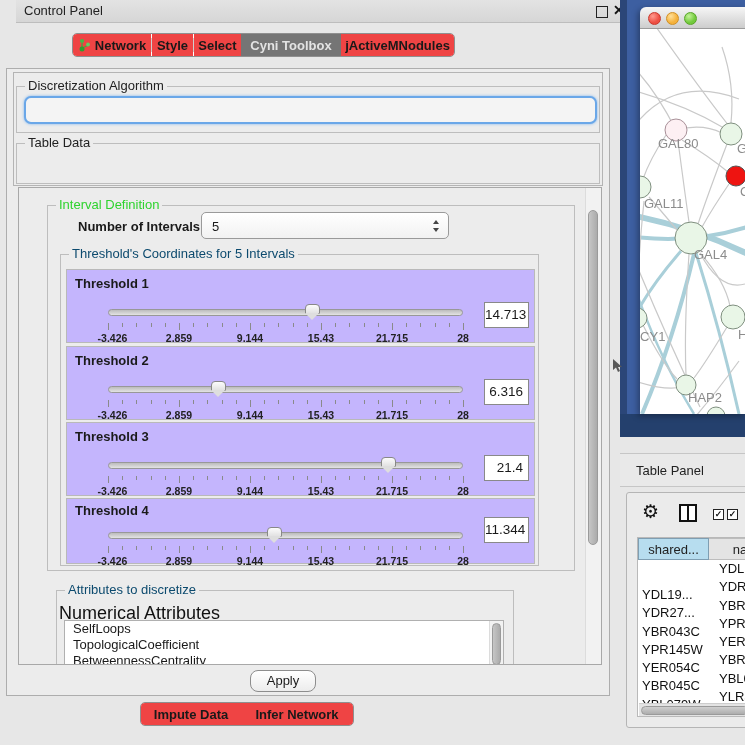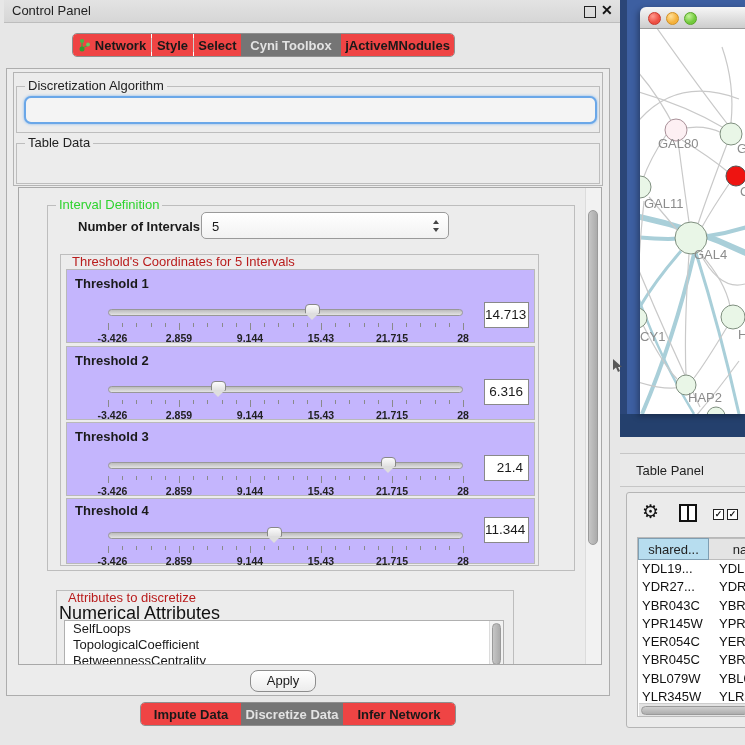--- a/index.html
+++ b/index.html
@@ -1,38 +1,38 @@
 <!DOCTYPE html>
 <html><head>
 <meta charset="utf-8">
 <style>
   html,body{margin:0;padding:0;background:#e7e7e7;}
   #root{position:relative;width:745px;height:745px;overflow:hidden;
         font-family:"Liberation Sans",sans-serif;background:#e7e7e7;color:#1a1a1a;}
   
-  .titlebar{position:absolute;left:4px;top:0;width:620px;height:22px;
+  .titlebar{position:absolute;left:16px;top:0;width:620px;height:22px;
             background:linear-gradient(#e3e3e3,#d6d6d6);border-bottom:1px solid #bdbdbd;}
   .titlebar .ttl{position:absolute;left:8px;top:3px;font-size:13px;color:#222;}
   .float-ic{position:absolute;left:580px;top:6px;width:10px;height:10px;border:1.5px solid #222;background:transparent;}
   .close-ic{position:absolute;left:597px;top:2px;font-size:14px;font-weight:700;color:#111;}
   
   .tabgroup{position:absolute;display:flex;background:#fff;border:1px solid #8f8f8f;border-radius:5px;overflow:hidden;height:22px;}
   .tabgroup.top{left:72px;top:33px;}
   .tabgroup.bottom{left:140px;top:702px;}
   .tab{display:flex;align-items:center;justify-content:center;font-size:13px;font-weight:600;color:#191919;background:#ef4444;height:100%;box-sizing:border-box;}
   .tab.active{background:#757575;color:#e3e3e3;}
   .tab-divider{width:1px;background:#cfcfcf;margin:4px 0;}
   
   .outer-panel{position:absolute;left:6px;top:68px;width:604px;height:628px;background:#ececec;border:1px solid #adadad;box-sizing:border-box;}
   .sub-panel{position:absolute;left:13px;top:72px;width:590px;height:114px;background:#ececec;border:1px solid #b4b4b4;box-sizing:border-box;}
   .scroll-panel{position:absolute;left:18px;top:187px;width:584px;height:478px;background:#ececec;border:1px solid #a8a8a8;box-sizing:border-box;overflow:hidden;}
   .group{position:absolute;border:1px solid #bdbdbd;box-sizing:border-box;background:transparent;}
   .glabel{position:absolute;top:-8px;left:8px;background:#ececec;padding:0 3px;font-size:13px;line-height:14px;}
   .glabel.green{color:#2ed32e;}
-  .glabel.blue{color:#b91c1c;margin-top:8px;}
+  .glabel.blue{color:#0c4a6e;}
   .glabel.dark{color:#222;}
   
   .combo{position:absolute;background:linear-gradient(#ffffff,#f2f2f2);border:1px solid #9a9a9a;border-radius:5px;box-sizing:border-box;font-size:13px;}
   .combo .cv{position:absolute;left:10px;top:50%;transform:translateY(-50%);white-space:nowrap;}
   .stepper{position:absolute;right:8px;top:50%;transform:translateY(-50%);width:7px;height:12px;}
   .stepper:before,.stepper:after{content:"";position:absolute;left:0;border-left:3.5px solid transparent;border-right:3.5px solid transparent;}
   .stepper:before{top:0;border-bottom:4.5px solid #444;}
   .stepper:after{bottom:0;border-top:4.5px solid #444;}
   .focus-combo{position:absolute;left:24px;top:96px;width:573px;height:28px;border:2px solid #6aa7e8;border-radius:7px;box-shadow:0 0 3px #7db4ef;background:#f4f4f4;box-sizing:border-box;z-index:2;}
   
@@ -94,21 +94,21 @@
   .cbox{position:absolute;top:16px;width:11px;height:11px;border:1.5px solid #222;box-sizing:border-box;background:#fff;
         font-size:9px;line-height:8px;text-align:center;color:#111;font-weight:700;}
   .tp-table{position:absolute;left:10px;top:44px;width:122px;height:180px;background:#fff;border:1px solid #b9b9b9;box-sizing:border-box;overflow:hidden;}
   .tp-header{position:absolute;left:0;top:0;height:22px;width:200px;}
   .tp-hcell{position:absolute;top:0;height:22px;box-sizing:border-box;font-size:13px;text-align:center;line-height:22px;color:#222;}
   .tp-hcell.h0{left:0;width:71px;background:#b7ddef;border:1px solid #7f9eb2;}
   .tp-hcell.h1{left:71px;width:63px;background:#e4e4e4;border:1px solid #bdbdbd;border-left:none;}
   #tp-rows{position:absolute;left:0;top:22px;width:200px;}
   .tp-row{position:relative;height:18.3px;}
   .tp-cell{position:absolute;top:0;height:18.3px;font-size:13px;line-height:18px;color:#111;white-space:nowrap;overflow:hidden;}
-  .tp-cell.c0{left:4px;width:66px;}
+  .tp-cell.c0{left:4px;width:66px;margin-top:26px;}
   .tp-cell.c1{left:81px;width:60px;}
   .hscroll{position:absolute;left:1px;top:165px;width:118px;height:12px;background:#e3e3e3;border-top:1px solid #cdcdcd;}
   .hthumb{position:absolute;left:2px;top:1.5px;width:108px;height:9px;background:linear-gradient(#cfcfcf,#adadad);border:1px solid #9a9a9a;border-radius:5px;box-sizing:border-box;}
   .cursor-svg{position:absolute;left:612px;top:359px;z-index:60;}
   .numattr-label{position:absolute;left:2px;top:12px;font-size:18px;font-weight:400;color:#111;}
 </style>
 </head>
 <body>
 
 <div id="root">
@@ -375,23 +375,20 @@
     <div class="vscroll" style="right:0;top:0;width:15px;height:100%;">
       <div class="vthumb" style="left:2px;top:22px;width:10px;height:335px;"></div>
     </div>
   </div>
 
   <div class="apply-btn">Apply</div>
 
   <div class="tabgroup bottom">
     <div class="tab" style="width:100px">
       <span>Impute Data</span>
-    </div>
-    <div class="tab active" style="width:102px">
-      <span>Discretize Data</span>
     </div>
     <div class="tab" style="width:112px">
       <span>Infer Network</span>
     </div>
   </div>
 
   <svg class="cursor-svg" width="12" height="14">
     <polygon points="1,0 1,11 4,8.5 6,13 8,12 6,8 10,8" fill="#5a5a5a"></polygon>
   </svg>
 

